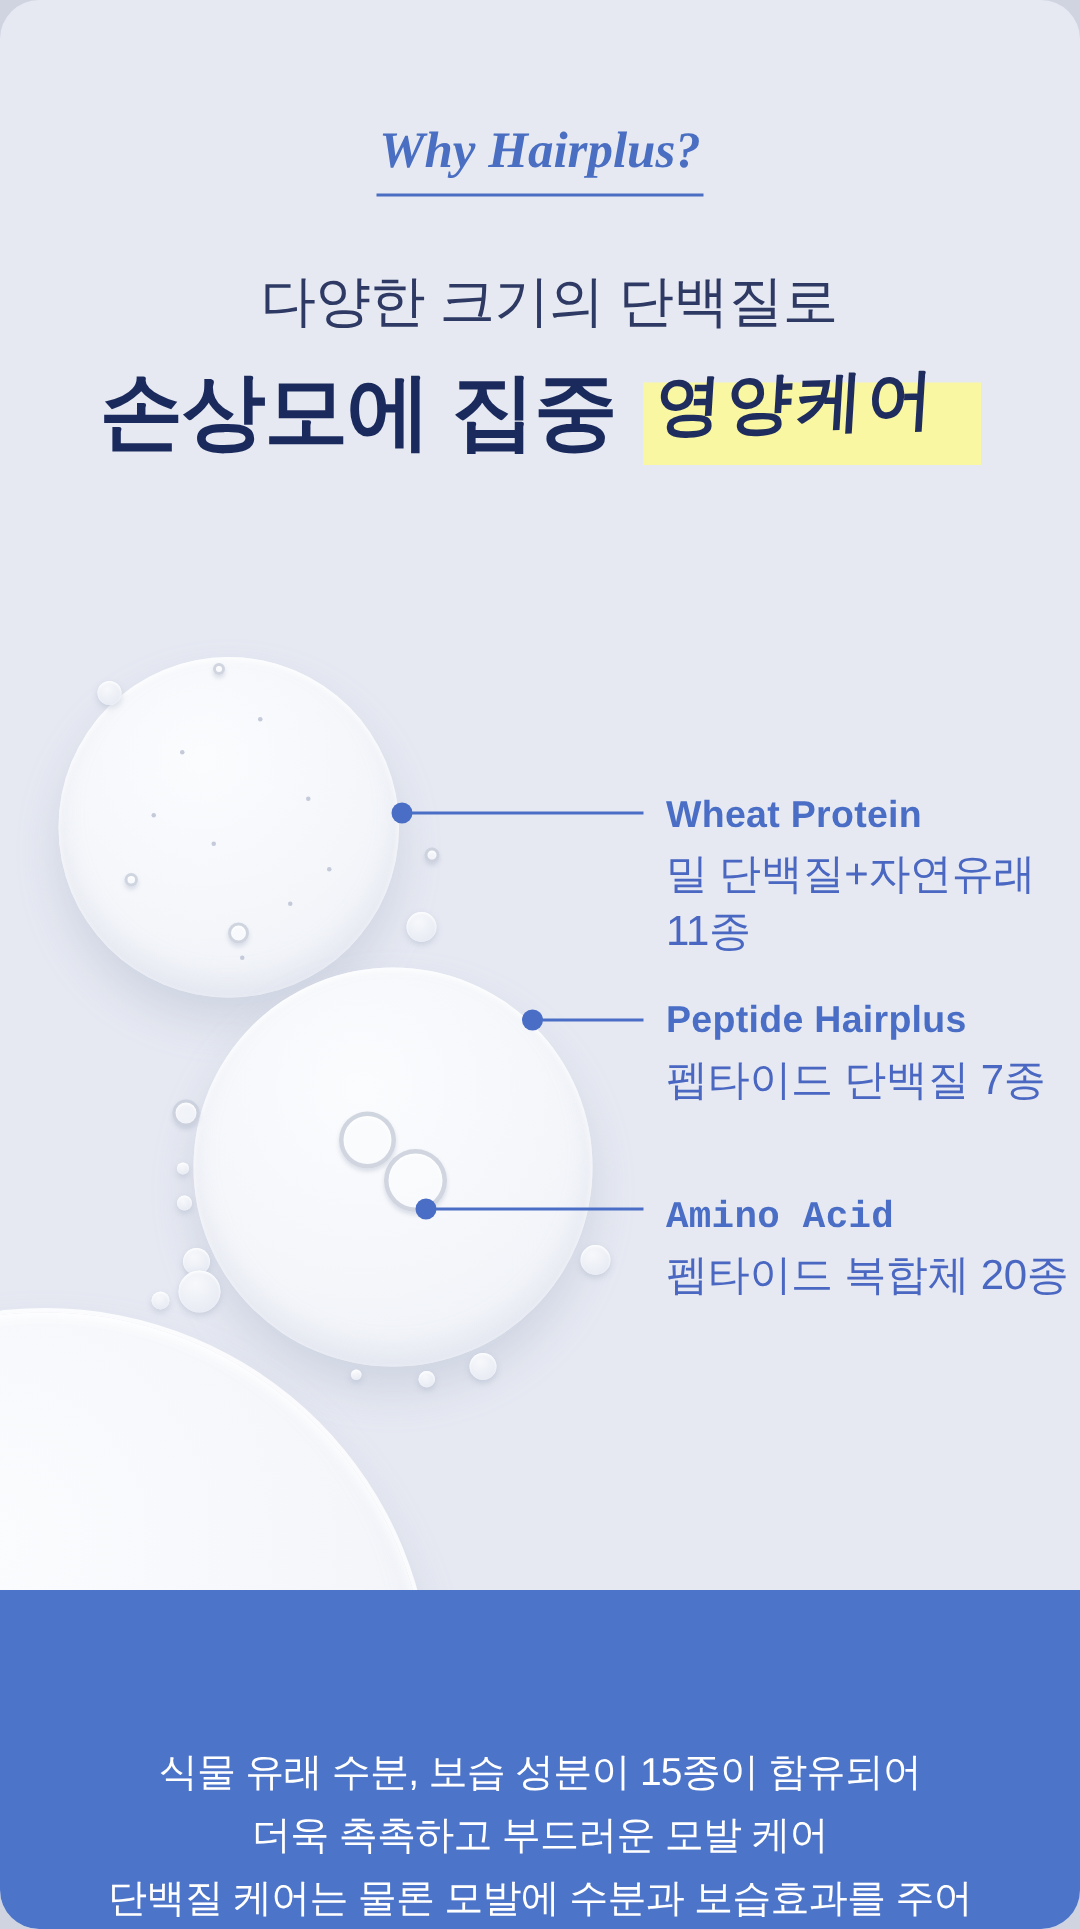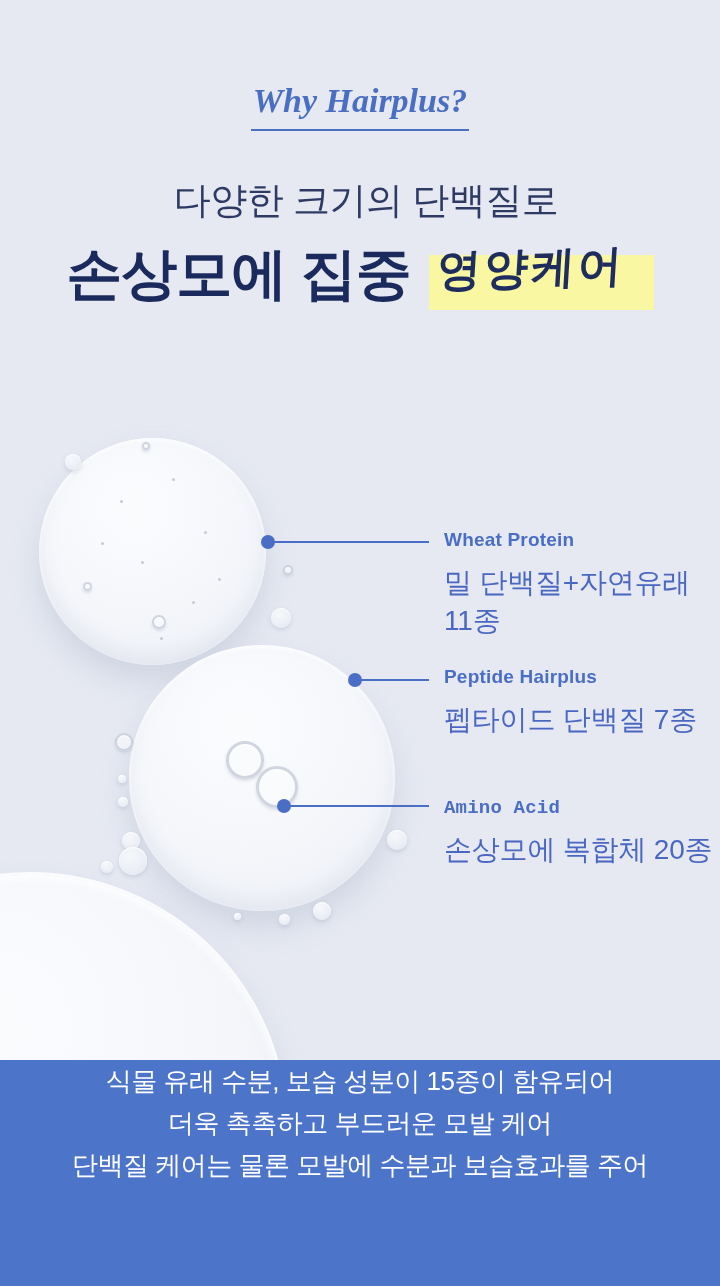--- a/index.html
+++ b/index.html
@@ -1,20 +1,21 @@
 <!DOCTYPE html>
 <html><head>
 <meta charset="utf-8">
 <style>
   * { margin:0; padding:0; box-sizing:border-box; }
   html,body { background:#cfd4e0; }
   .page {
     position:relative; width:720px; height:1286px; margin:0 auto;
     background:#e6e9f2; overflow:hidden;
     font-family:"Liberation Sans", sans-serif;
+    border-radius:26px;
   }
 
   
   .droplet {
     position:absolute; border-radius:50%;
     background:radial-gradient(circle at 42% 30%, #fbfcfe 0%, #f4f6fa 55%, #eceff6 100%);
     box-shadow:
       0 16px 28px rgba(150,160,185,0.28),
       inset 0 2px 4px rgba(255,255,255,0.9),
       inset 0 -10px 18px rgba(170,180,205,0.18);
@@ -66,21 +67,21 @@
   }
   .hl-text {
     position:absolute; left:8px; top:-16px; white-space:nowrap;
     font-size:44px; font-weight:bold; color:#1e2c5e;
     transform:rotate(-1.5deg) skewX(-5deg); letter-spacing:3px;
   }
 
   
   .co-line { position:absolute; height:2px; background:#4a6ec6; }
   .co-dot  { position:absolute; width:14px; height:14px; border-radius:50%; background:#4a6ec6; }
-  .co-title { position:absolute; left:444px; font-size:19px; font-weight:bold; color:#4a6ec6; letter-spacing:0.2px; }
+  .co-title { position:absolute; left:444px; font-size:25px; font-weight:bold; color:#4a6ec6; letter-spacing:0.2px; }
   .co-desc  { position:absolute; left:444px; font-size:28px; color:#4a67c2; letter-spacing:-0.2px; }
 
   .line-wheat { left:268px; top:541px; width:161px; }
   .dot-wheat  { left:261px; top:535px; }
   .t-wheat    { top:529px; }
   .d-wheat    { top:564px; }
 
   .line-peptide { left:355px; top:679px; width:74px; }
   .dot-peptide  { left:348px; top:673px; }
   .t-peptide    { top:666px; }
@@ -88,21 +89,21 @@
 
   .line-amino { left:284px; top:805px; width:145px; }
   .dot-amino  { left:277px; top:799px; }
   .t-amino    { top:797px;font-family:Liberation Mono, monospace; }
   .d-amino    { top:831px; }
 
   
   .footer-band {
     position:absolute; left:0; top:1060px; width:720px; height:226px;
     background:#4c74c8; display:flex; flex-direction:column;
-    justify-content:flex-start; align-items:center;
+    justify-content:flex-end; align-items:center;
   }
   .footer-line {
     color:#ffffff; font-size:26px; line-height:42px; letter-spacing:-0.5px;
     text-align:center;
   }
 </style>
 </head>
 <body>
 
 <div class="page">
@@ -158,21 +159,21 @@
   <div class="co-desc d-wheat">밀 단백질+자연유래 11종</div>
 
   <div class="co-line line-peptide"></div>
   <div class="co-dot dot-peptide"></div>
   <div class="co-title t-peptide">Peptide Hairplus</div>
   <div class="co-desc d-peptide">펩타이드 단백질 7종</div>
 
   <div class="co-line line-amino"></div>
   <div class="co-dot dot-amino"></div>
   <div class="co-title t-amino">Amino Acid</div>
-  <div class="co-desc d-amino">손상모에 복합체 20종</div>
+  <div class="co-desc d-amino">펩타이드 복합체 20종</div>
 
   <div class="footer-band">
     <div class="footer-line">식물 유래 수분, 보습 성분이 15종이 함유되어</div>
     <div class="footer-line">더욱 촉촉하고 부드러운 모발 케어</div>
     <div class="footer-line">단백질 케어는 물론 모발에 수분과 보습효과를 주어</div>
   </div>
 
 </div>
 
 </body></html>

